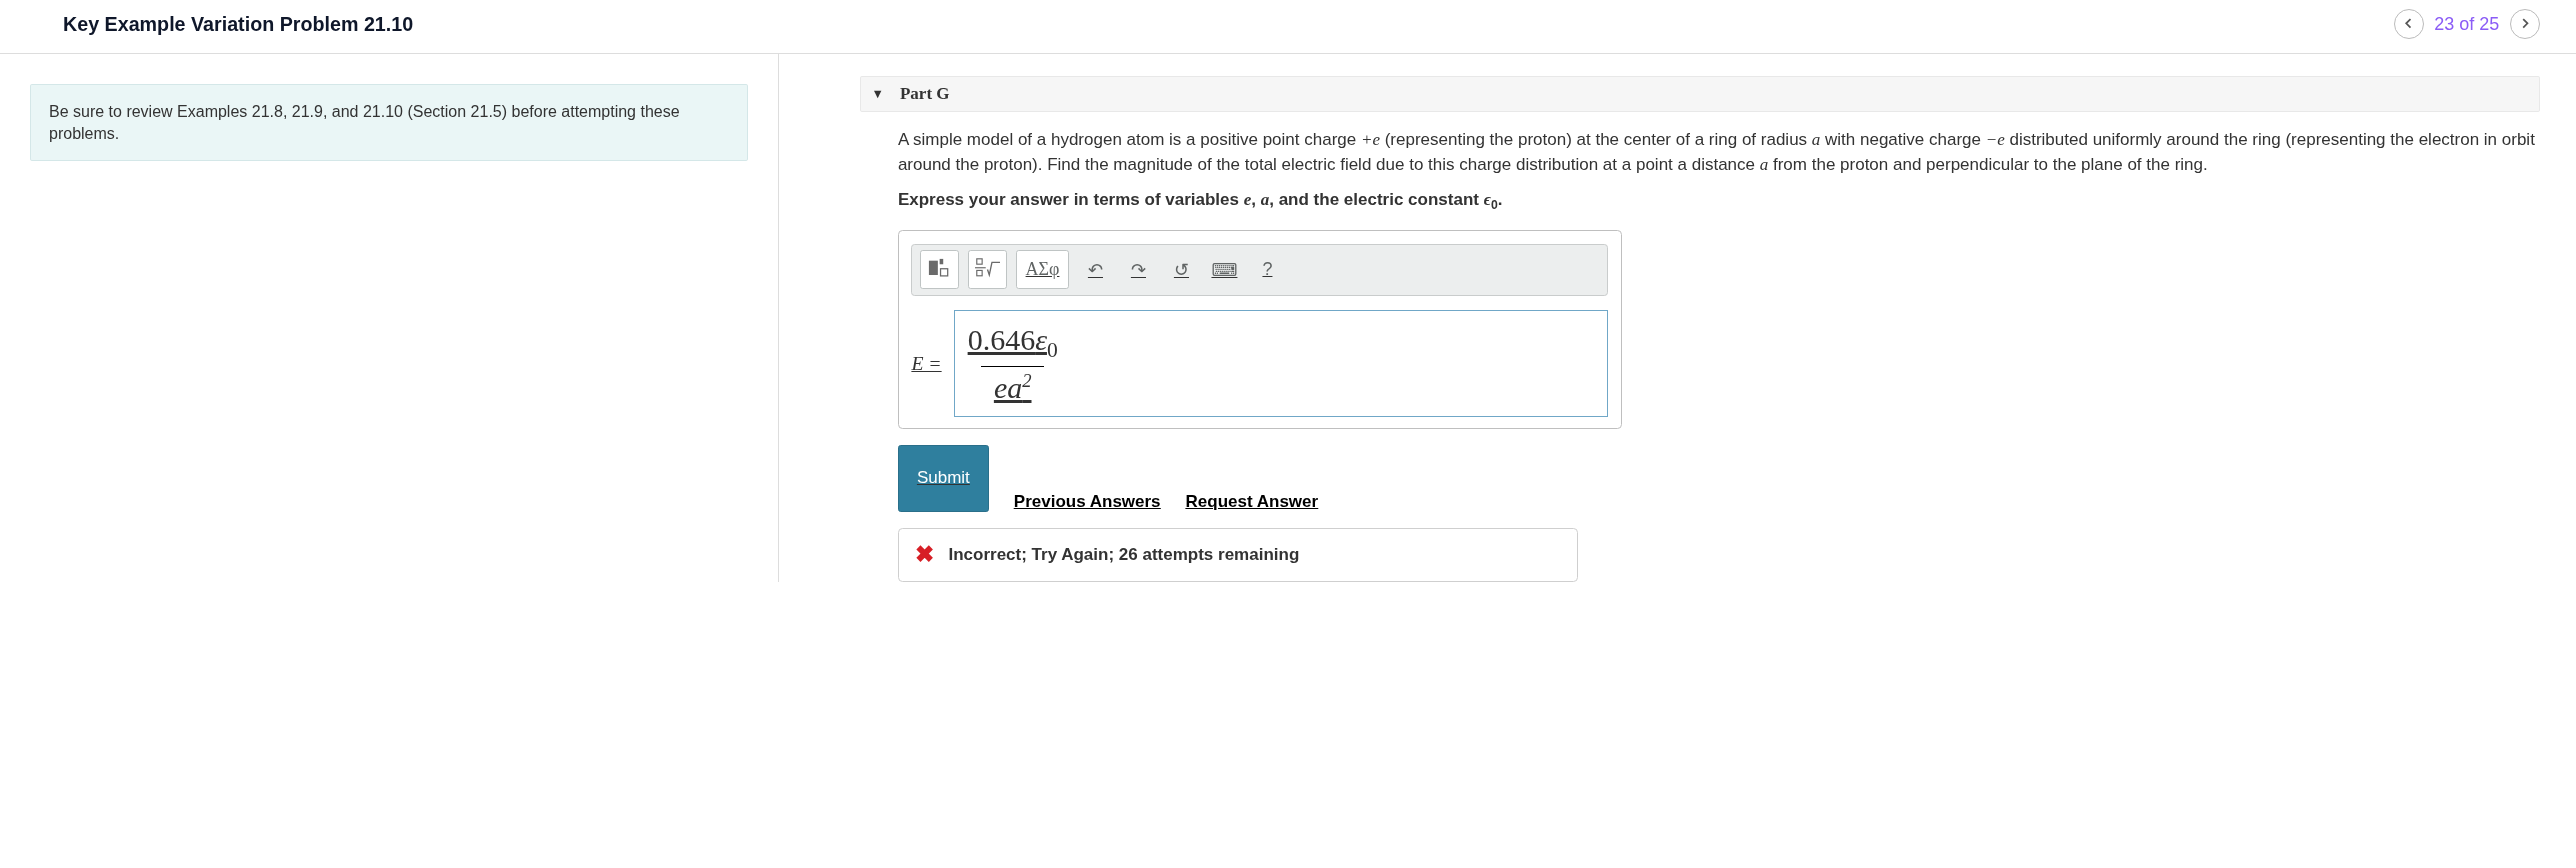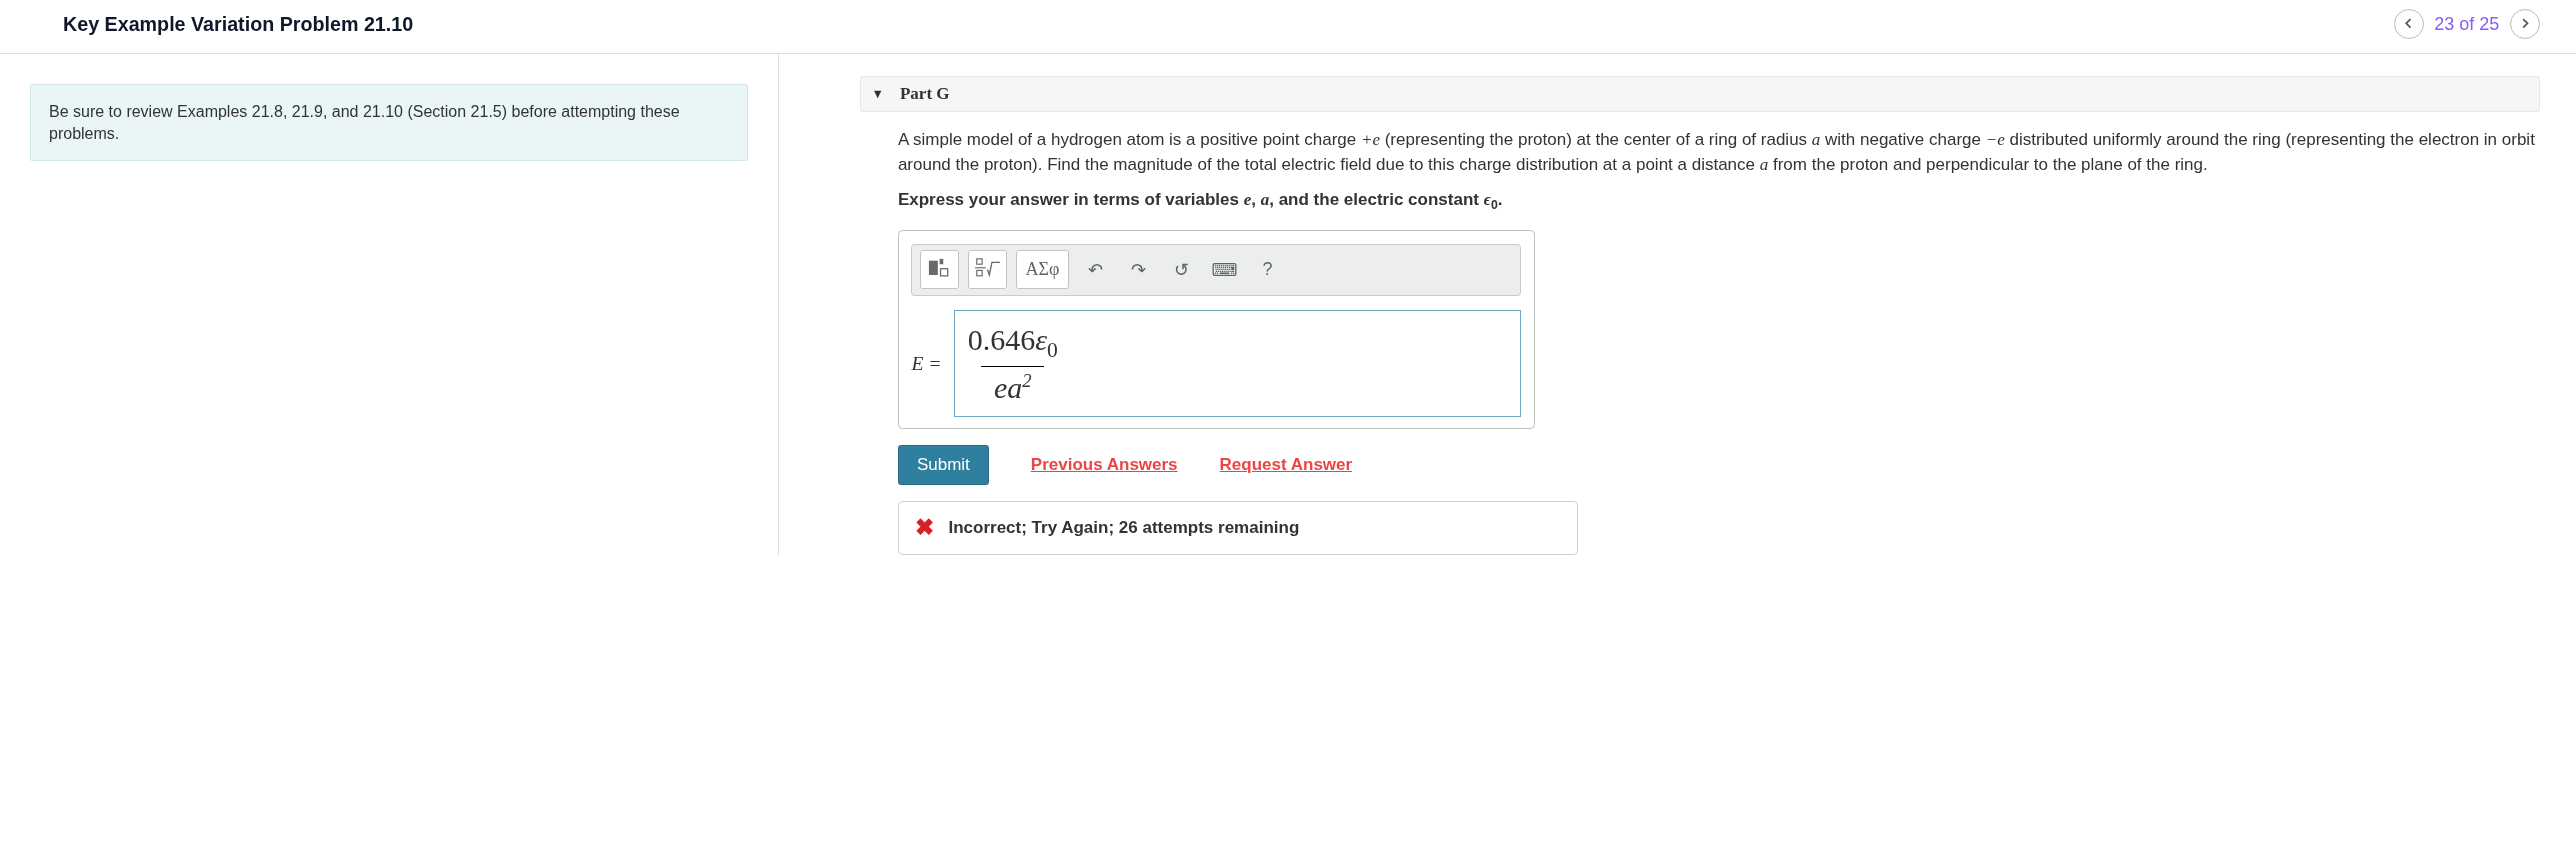--- a/index.html
+++ b/index.html
@@ -43,22 +43,23 @@
   .collapse-icon { color: #333; font-size: 12.5px; cursor: pointer; }
   .part-title { font-weight: bold; font-size: 17px; font-family: Liberation Serif, serif; }
 
   .part-body { padding-left: 38px; }
   .problem-text { font-size: 17px; line-height: 1.45; margin-bottom: 12.5px; max-width: 1789px; }
   .instr { font-weight: bold; font-size: 17px; margin-bottom: 18px; }
   .mi { font-style: italic; font-family: "Times New Roman", serif; }
   .sub { font-size: 0.72em; vertical-align: sub; }
 
   .answer-box {
-    border: 0.9px solid #bfbfbf; border-radius: 4.5px; width: 637px; padding: 12.5px 12.5px 10.7px 12.5px;
+    border: 0.9px solid #bfbfbf; border-radius: 4.5px; width: 724px; padding: 12.5px 12.5px 10.7px 12.5px;
     margin-bottom: 16px;
+    text-decoration: underline;
   }
   .toolbar {
     background: #eceeee; border: 0.9px solid #c9cccc; border-radius: 3.6px;
     display: flex; align-items: center; gap: 9px; padding: 5.4px 7.2px; margin-bottom: 14.3px;
   }
   .tb-btn {
     height: 39px; min-width: 39px; border: 0.9px solid #bfc4c4; border-radius: 2.7px;
     background: #fff; display: flex; align-items: center; justify-content: center;
     cursor: pointer; color: #606464;
   }
@@ -68,26 +69,26 @@
   .answer-label { font-family: "Times New Roman", serif; font-style: italic; font-size: 19.7px; }
   .answer-input {
     border: 0.9px solid #70a7c7; flex: 1; height: 107px; display:flex; align-items:center;
     padding: 0 12.5px; font-family:"Times New Roman", serif; font-size: 30px;
   }
   .frac { display: inline-flex; flex-direction: column; align-items: center; line-height: 1.1; }
   .frac .num { padding-bottom: 3.6px; }
   .frac .den { border-top: 1.3px solid #000; padding: 3.6px 12.5px 0; }
   .sup { font-size: 0.62em; vertical-align: super; }
 
-  .actions { display: flex; align-items: center; gap: 42px; font-size: 17px; }
+  .actions { display: flex; gap: 25px; font-size: 17px; text-decoration: underline; }
   .submit-btn {
     background: #2f7f9e; color: #fff; border: 0.9px solid #2a6f8a; border-radius: 2.7px;
     padding: 9px 18px; font-size: 17px; cursor: pointer;
   }
-  .link { color: #ef4444; text-decoration: underline; font-weight: bold; cursor: pointer; }
+  .link { color: #000000; text-decoration: underline; font-weight: bold; cursor: pointer; margin-top: 47px; }
 
   .feedback {
     border: 0.9px solid #cfcfcf; border-radius: 4.5px; width: 680px;
     padding: 12.5px 16px; display: flex; align-items: center; gap: 14.3px;
     font-weight: bold; font-size: 17px; margin-top: 16px;
   }
   .feedback .x { color: #d71f26; font-size: 23px; }
 </style>
 </head>
 <body>

